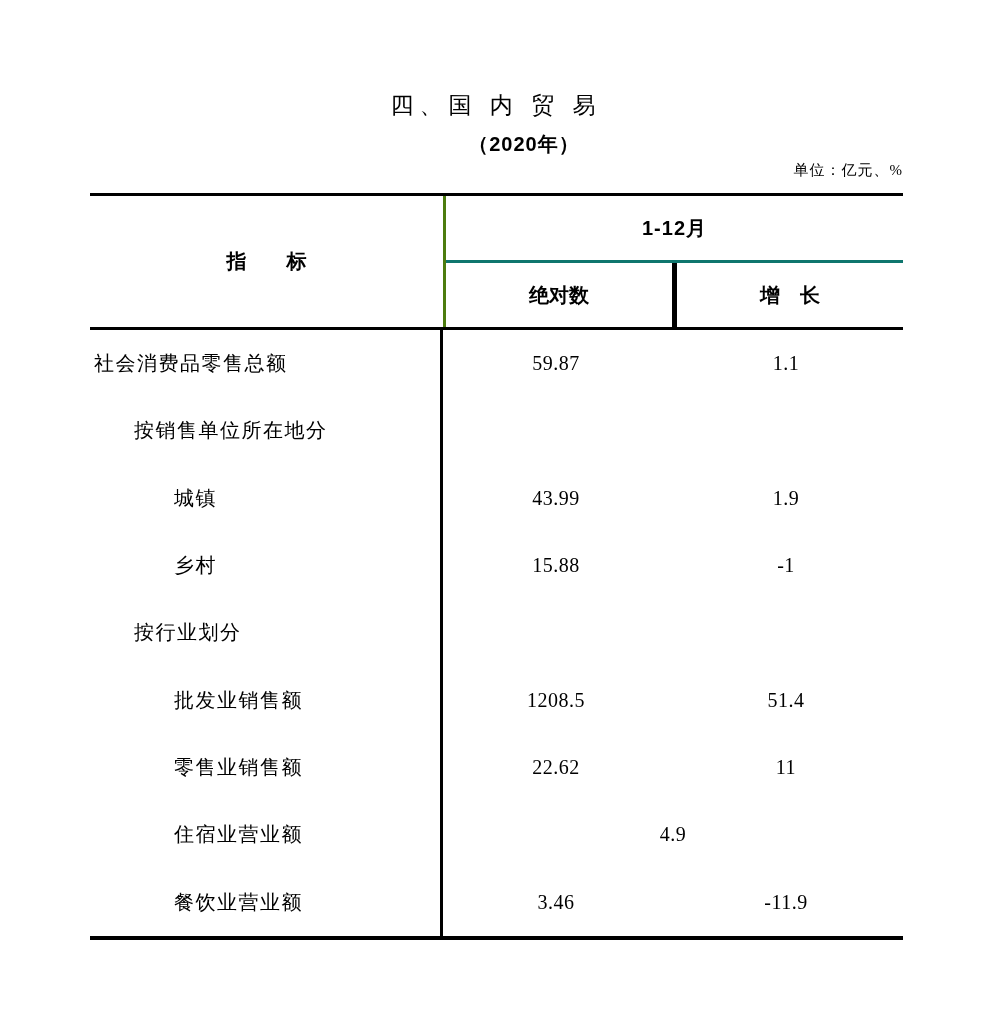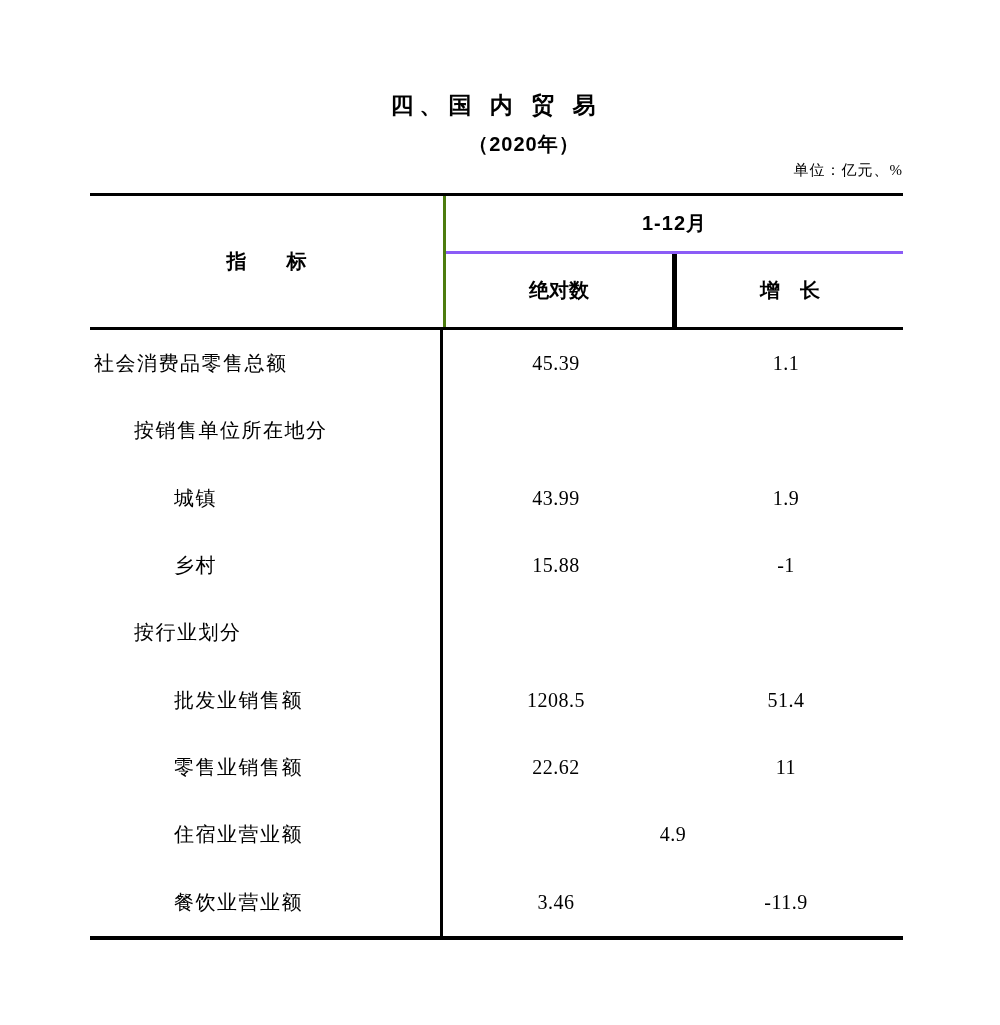--- a/index.html
+++ b/index.html
@@ -11,21 +11,21 @@
     color: #000000;
     font-family: "Liberation Serif", "DejaVu Serif", serif;
     overflow: hidden;
   }
   .doc-title {
     position: absolute;
     top: 90px; left: 0;
     width: 992px;
     text-align: center;
     font-family: "Liberation Sans", "DejaVu Sans", sans-serif;
-    font-weight: bold;
+    font-weight: normal;
     font-size: 23px;
     letter-spacing: 6px;
     white-space: pre;
   }
   .doc-subtitle {
     position: absolute;
     top: 131px; left: 0;
     width: 992px;
     text-align: center;
     font-family: "Liberation Sans", "DejaVu Sans", sans-serif;
@@ -64,23 +64,23 @@
     width: 353px;
     flex: none;
     border-right: 3px solid #4d7c0f;
     display: flex;
     align-items: center;
     justify-content: center;
     white-space: pre;
   }
   .head-right { flex: 1; display: flex; flex-direction: column; }
   .period-head {
-    height: 58px;
-    box-sizing: border-box;
-    border-bottom: 3px solid #8b5cf6;
+    height: 67px;
+    box-sizing: border-box;
+    border-bottom: 3px solid #0f766e;
     display: flex;
     align-items: center;
     justify-content: center;
     letter-spacing: 1px;
   }
   .sub-row { flex: 1; display: flex; }
   .absolute-head {
     width: 226px;
     flex: none;
     border-right: 5px solid #000;
@@ -138,21 +138,21 @@
         <div class="cell period-head">1-12月</div>
         <div class="sub-row">
           <div class="cell absolute-head">绝对数</div>
           <div class="cell growth-head">增　长</div>
         </div>
       </div>
     </div>
     <div class="tbody" id="tbody">
   <div class="trow">
     <div class="label-cell indent-0">社会消费品零售总额</div>
-    <div class="num-cell absolute-cell">45.39</div>
+    <div class="num-cell absolute-cell">59.87</div>
     <div class="num-cell growth-cell">1.1</div>
   </div>
 
   <div class="trow">
     <div class="label-cell indent-1">按销售单位所在地分</div>
     <div class="num-cell absolute-cell"></div>
     <div class="num-cell growth-cell"></div>
   </div>
 
   <div class="trow">

